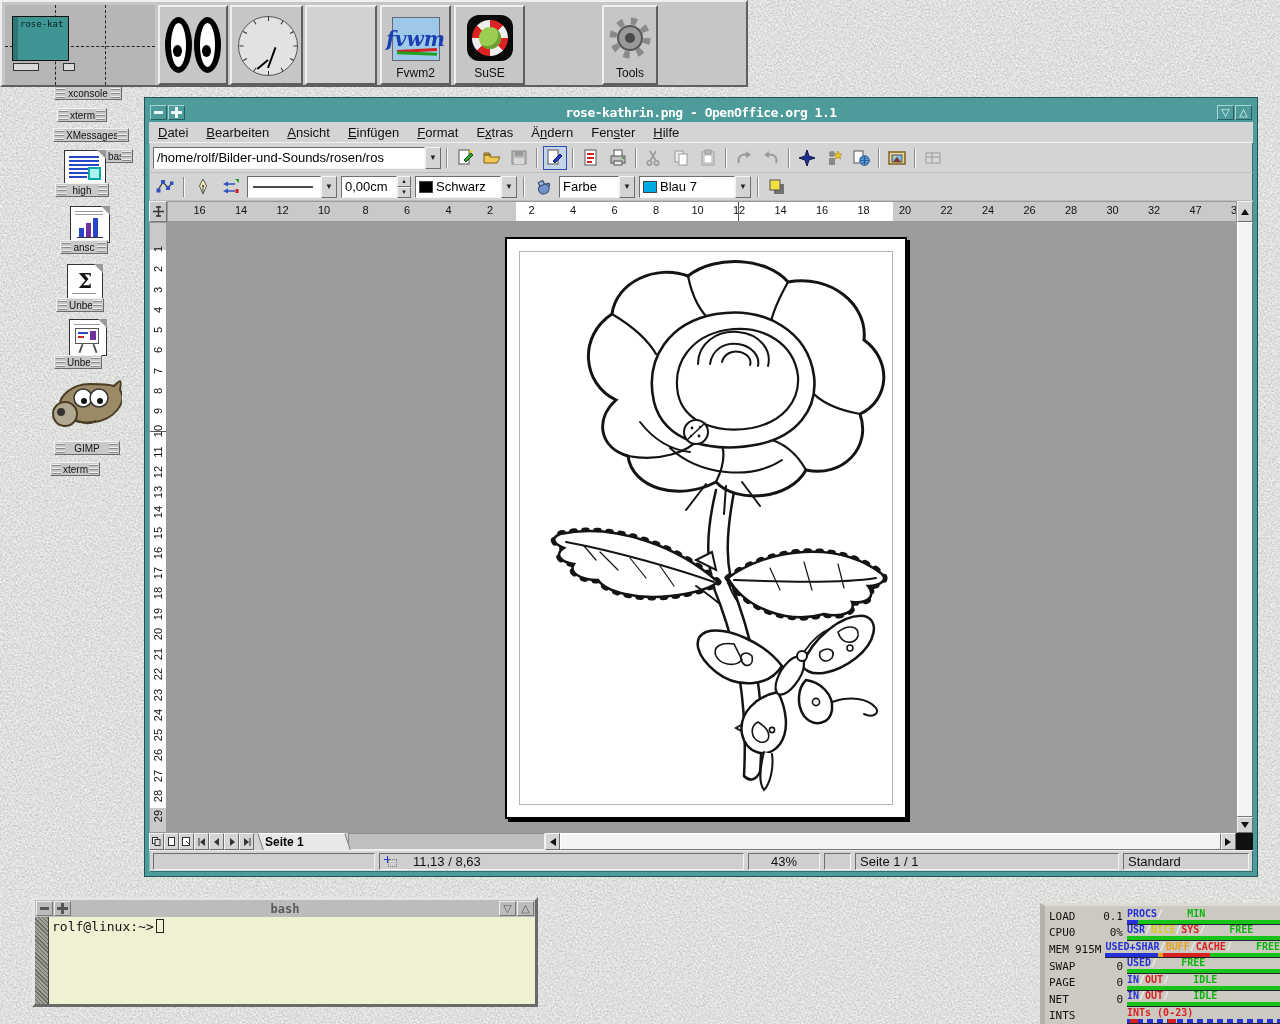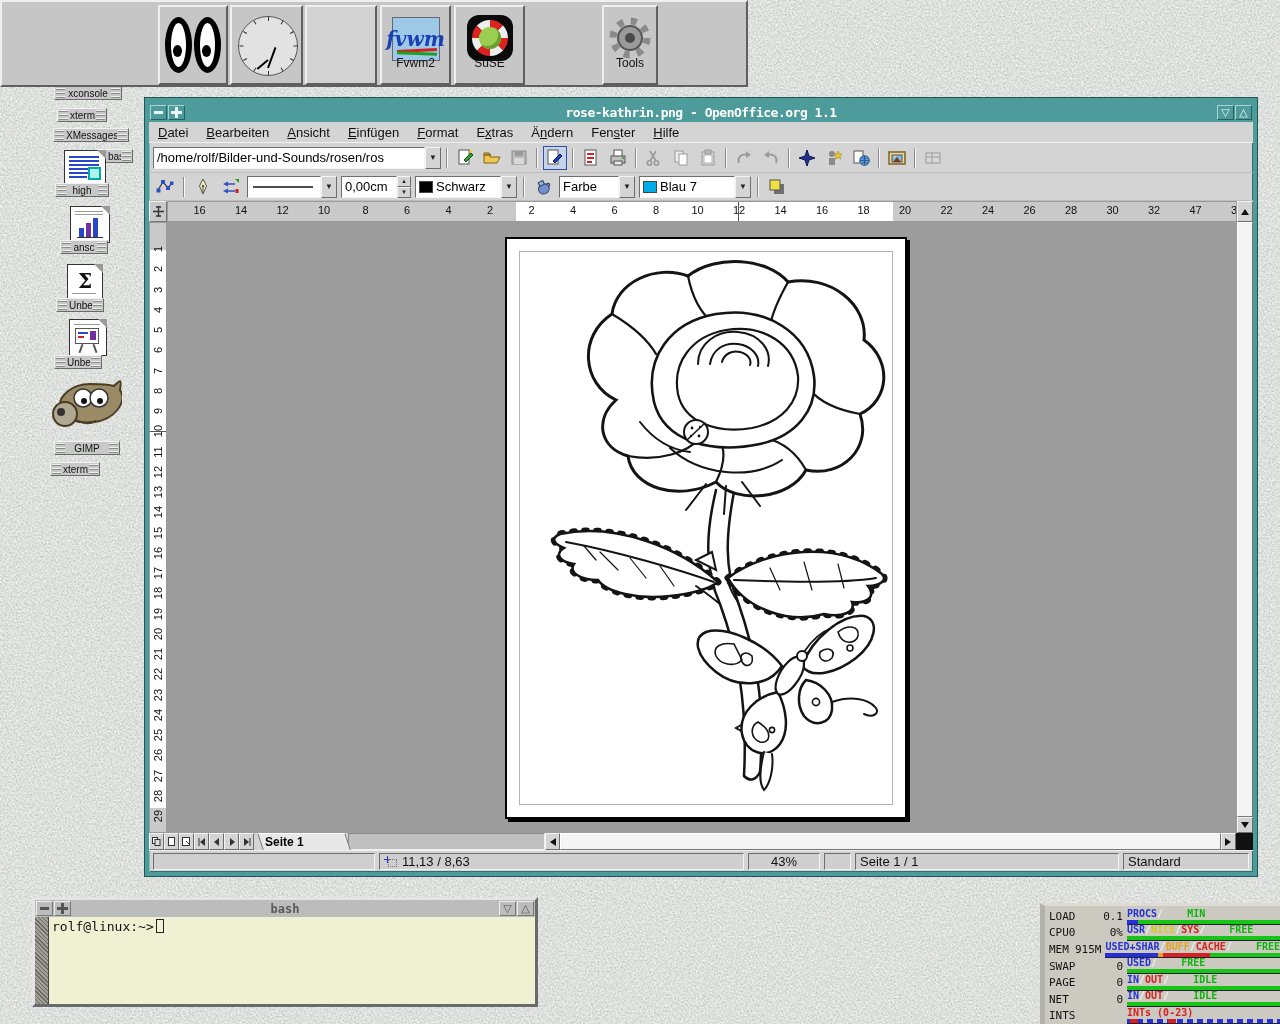--- a/index.html
+++ b/index.html
@@ -20,21 +20,21 @@
   .pager{left:3px;top:3px;width:150px;height:80px;background:#b6b6b6;position:absolute;}
   .pager .vline{position:absolute;top:0;bottom:0;width:0;border-left:1px dashed #222;}
   .pager .hline{position:absolute;left:0;right:0;height:0;border-top:1px dashed #222;}
   .miniwin{position:absolute;left:7px;top:11px;width:57px;height:45px;background:#3f9494;
     border:1px solid #111;color:#052222;font-size:9px;overflow:hidden;white-space:nowrap;
     padding:1px 1px;font-family:"DejaVu Sans Mono",monospace;}
   .miniwin .mtb{position:absolute;left:0;top:0;bottom:0;width:5px;background:#2e7676;}
   .miniwin span{position:absolute;left:7px;top:2px;}
   .minibit{position:absolute;background:#d8d8d8;border:1px solid #333;}
   .tb-btn{position:absolute;top:3px;height:80px;background:var(--panel);}
-  .tb-label{position:absolute;left:0;right:0;bottom:13px;text-align:center;font-size:12px;color:#111;}
+  .tb-label{position:absolute;left:0;right:0;bottom:3px;text-align:center;font-size:12px;color:#111;}
   .eyes{display:flex;align-items:center;justify-content:center;gap:2px;}
   .eye{width:27px;height:56px;background:#fff;border:6px solid #000;border-radius:50%;position:relative;}
   .pupil{position:absolute;left:2px;bottom:10px;width:9px;height:12px;background:#000;border-radius:50%;}
   .clockface{position:absolute;left:6px;top:9px;width:60px;height:60px;border-radius:50%;
     background:#e2e2e2;border:1px solid #555;}
   .tick{position:absolute;left:50%;top:50%;width:1px;height:29px;background:transparent;transform-origin:top center;}
   .tick::after{content:"";position:absolute;top:25px;left:0;width:1px;height:4px;background:#333;}
   .hand{position:absolute;left:50%;top:50%;transform-origin:bottom center;background:#000;}
   .appicon{position:absolute;left:50%;top:7px;transform:translateX(-50%);width:48px;height:48px;}
   .fvwmlogo{width:48px;height:44px;margin-top:3px;background:#9ec8e8;border:1px solid #667;
@@ -148,21 +148,21 @@
   .page-tab{width:88px;position:relative;background:#e8e8e8;border:1px solid #777;border-top-color:#fff;
     border-bottom:none;transform:skewX(18deg);margin-left:6px;}
   .page-tab b{display:block;transform:skewX(-18deg);font-size:12px;padding:1px 0 0 4px;color:#000;}
   .tab-filler{width:197px;background:#c0c0c0;border:1px solid;border-color:#8a8a8a #f0f0f0 #f0f0f0 #8a8a8a;}
   .hthumb{flex:1;background:#f4f4f4;border:1px solid;border-color:#fff #777 #777 #fff;}
   .corner-resize{width:17px;background:#111;}
 
   .statusbar{height:22px;display:flex;align-items:center;gap:4px;padding:2px 4px;
     border-top:1px solid #efefef;font-size:13px;color:#111;}
   .sfield{height:17px;background:#cfcfcf;border:1px solid;border-color:#6e6e6e #f4f4f4 #f4f4f4 #6e6e6e;
-    display:flex;align-items:center;padding:0 4px;white-space:nowrap;overflow:hidden;}
+    display:flex;align-items:center;padding:0 4px;white-space:nowrap;overflow:hidden;gap:11px;}
   .posicon{width:13px;height:11px;position:relative;margin-right:5px;}
   .posicon::before{content:"";position:absolute;left:0;top:0;width:7px;height:7px;
     background:linear-gradient(#2431d8,#2431d8) 3px 0/1px 7px no-repeat,
                linear-gradient(#2431d8,#2431d8) 0 3px/7px 1px no-repeat;}
   .posicon::after{content:"";position:absolute;right:0;bottom:0;width:7px;height:6px;border:1px dotted #777;}
 
   
   .term{left:32px;top:897px;width:506px;height:110px;z-index:4;background:var(--panel);
     border:3px solid;border-color:#e4e4e4 #6a6a6a #6a6a6a #e4e4e4;display:flex;flex-direction:column;}
   .term-title{height:17px;background:#bcbcbc;display:flex;align-items:center;gap:1px;padding:0 1px;}
@@ -195,20 +195,31 @@
 
 <svg class="wall" xmlns="http://www.w3.org/2000/svg">
   <filter id="granite">
       <feTurbulence type="fractalNoise" baseFrequency="0.55" numOctaves="3" seed="7"></feTurbulence>
   <feColorMatrix type="matrix" values="0.55 0 0 0 0.45  0.55 0 0 0 0.47  0.55 0 0 0 0.45  0 0 0 0 1"></feColorMatrix>
     </filter>
   <rect width="1280" height="1024" filter="url(#granite)"></rect>
 </svg>
 
 <div class="abs taskbar b-out2">
+  <div class="pager">
+    <div class="vline" style="left:50px"></div>
+    <div class="vline" style="left:100px"></div>
+    <div class="hline" style="top:41px"></div>
+    <div class="miniwin">
+      <div class="mtb"></div>
+      <span>rose-kat</span>
+    </div>
+    <div class="minibit" style="left:8px;top:58px;width:26px;height:8px"></div>
+    <div class="minibit" style="left:58px;top:58px;width:12px;height:8px"></div>
+  </div>
 
   <div class="tb-btn b-out2 eyes" style="left:156px;width:70px">
     <div class="eye">
         <div class="pupil"></div>
       </div>
     <div class="eye">
         <div class="pupil"></div>
       </div>
   </div>
 

